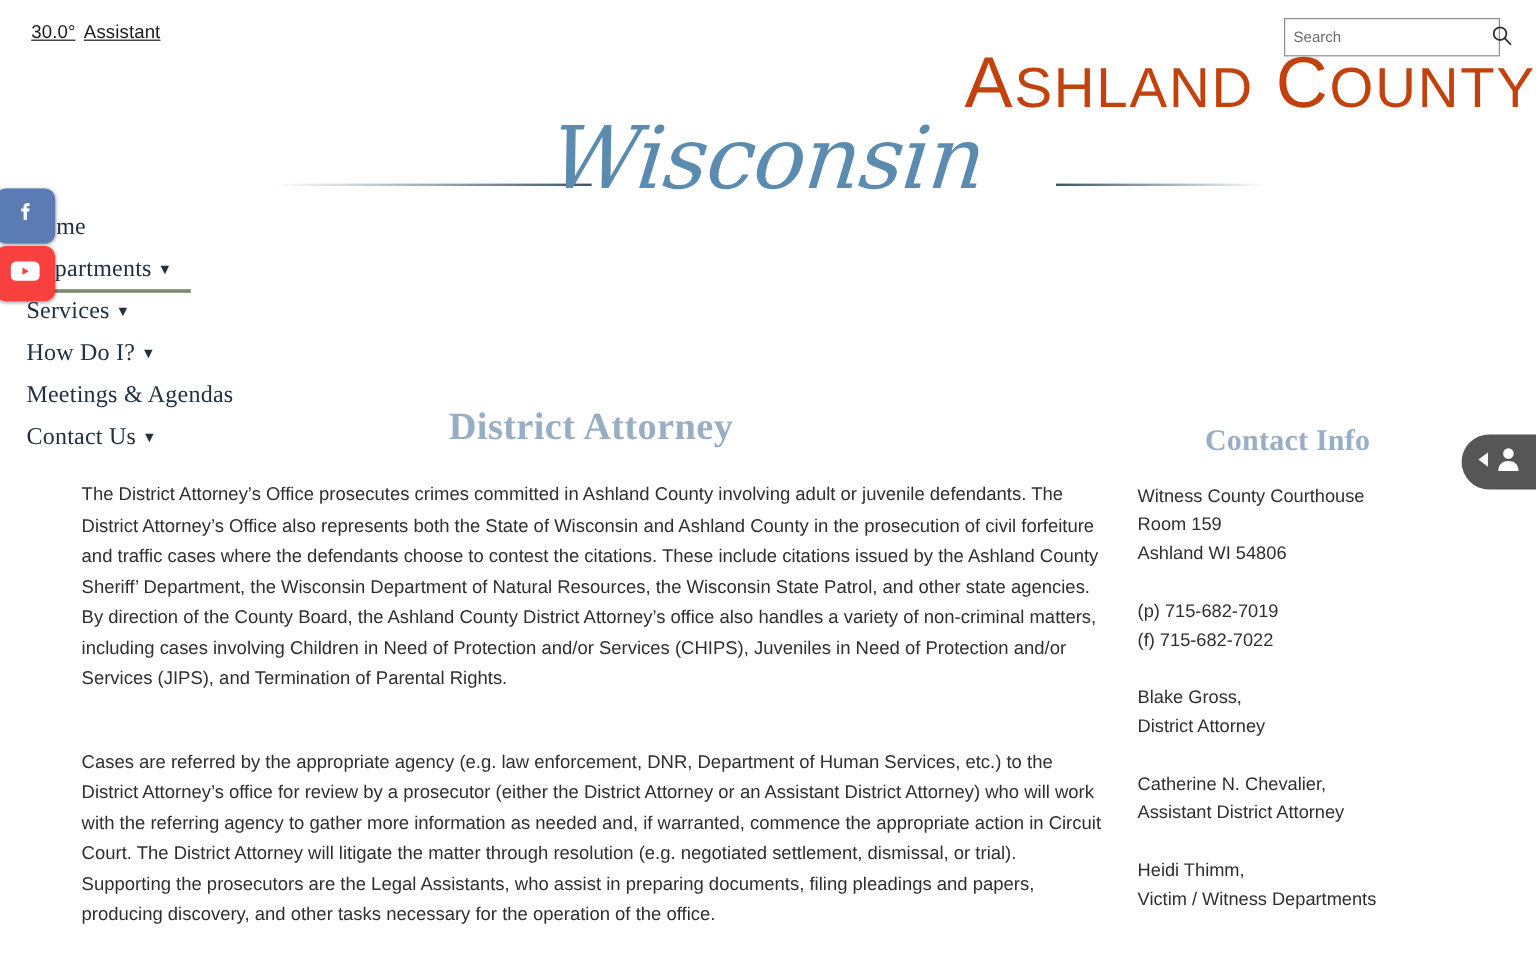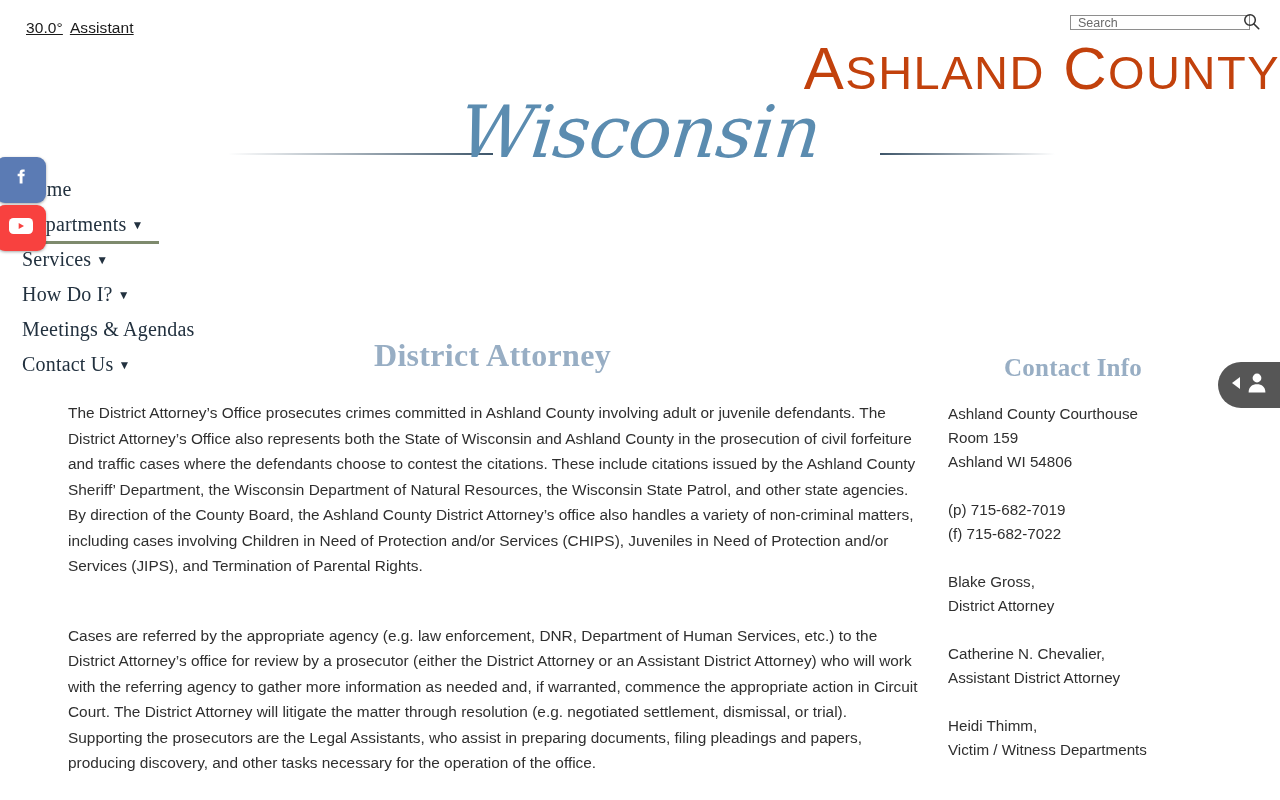--- a/index.html
+++ b/index.html
@@ -21,21 +21,21 @@
     font-size: 15.5px;
     color: #1a1a1a;
     letter-spacing: .1px;
   }
   #weather span { text-decoration: underline; cursor: pointer; }
 
   
   #search-wrap {
     position: absolute;
     right: 30px; top: 15px;
-    width: 180px; height: 15px;
+    width: 180px; height: 32px;
     border: 1px solid #8e8e8e;
     background: #fff;
     display: flex;
     align-items: center;
   }
   #search-input {
     border: 0; outline: 0;
     flex: 1;
     height: 100%;
     padding: 0 4px 0 7px;
@@ -286,21 +286,21 @@
 
 <div id="article">
   <p>The District Attorney’s Office prosecutes crimes committed in Ashland County involving adult or juvenile defendants. The District Attorney’s Office also represents both the State of Wisconsin and Ashland County in the prosecution of civil forfeiture and traffic cases where the defendants choose to contest the citations. These include citations issued by the Ashland County Sheriff’ Department, the Wisconsin Department of Natural Resources, the Wisconsin State Patrol, and other state agencies. By direction of the County Board, the Ashland County District Attorney’s office also handles a variety of non-criminal matters, including cases involving Children in Need of Protection and/or Services (CHIPS), Juveniles in Need of Protection and/or Services (JIPS), and Termination of Parental Rights.</p>
   <p>Cases are referred by the appropriate agency (e.g. law enforcement, DNR, Department of Human Services, etc.) to the District Attorney’s office for review by a prosecutor (either the District Attorney or an Assistant District Attorney) who will work with the referring agency to gather more information as needed and, if warranted, commence the appropriate action in Circuit Court.  The District Attorney will litigate the matter through resolution (e.g. negotiated settlement, dismissal, or trial).  Supporting the prosecutors are the Legal Assistants, who assist in preparing documents, filing pleadings and papers, producing discovery, and other tasks necessary for the operation of the office.</p>
 </div>
 
 <aside id="contact">
   <h2 id="contact-title">Contact Info</h2>
 
   <div class="contact-block">
-    <div>Ashland County Courthouse</div>
+    <div>Witness County Courthouse</div>
     <div>Room 159</div>
     <div>Ashland WI 54806</div>
   </div>
 
   <div class="contact-block">
     <div>(p) 715-682-7019</div>
     <div>(f) 715-682-7022</div>
   </div>
 
   <div class="contact-block">

